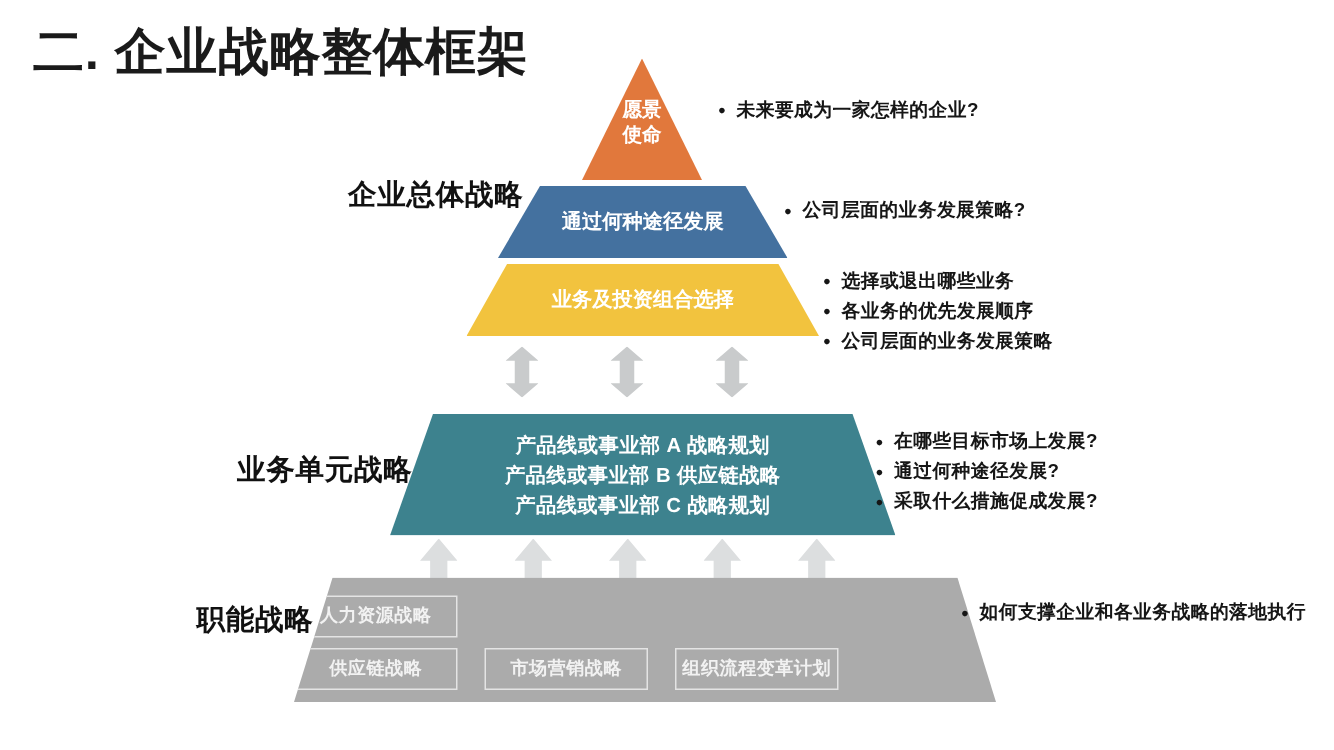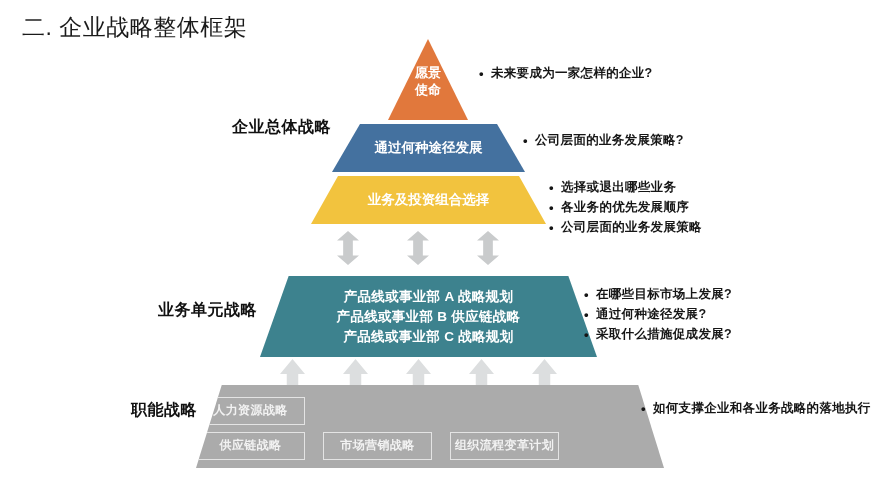--- a/index.html
+++ b/index.html
@@ -14,31 +14,31 @@
     overflow: hidden;
     font-family: "Liberation Sans", "DejaVu Sans", sans-serif;
     color: #202020;
   }
 
   
   #page-title {
     position: absolute;
     left: 22px;
     top: 12px;
-    font-size: 23px;
-    font-weight: 400;
+    font-size: 34px;
+    font-weight: 700;
     letter-spacing: 0.5px;
     color: #1a1a1a;
     white-space: nowrap;
   }
 
   
   .side-label {
     position: absolute;
-    font-size: 16px;
+    font-size: 19px;
     font-weight: bold;
     color: #111;
     white-space: nowrap;
     letter-spacing: 0.5px;
   }
   #label-corporate { left: 232px; top: 117px; }
   #label-business  { left: 158px; top: 300px; }
   #label-function  { left: 131px; top: 400px; }
 
   

